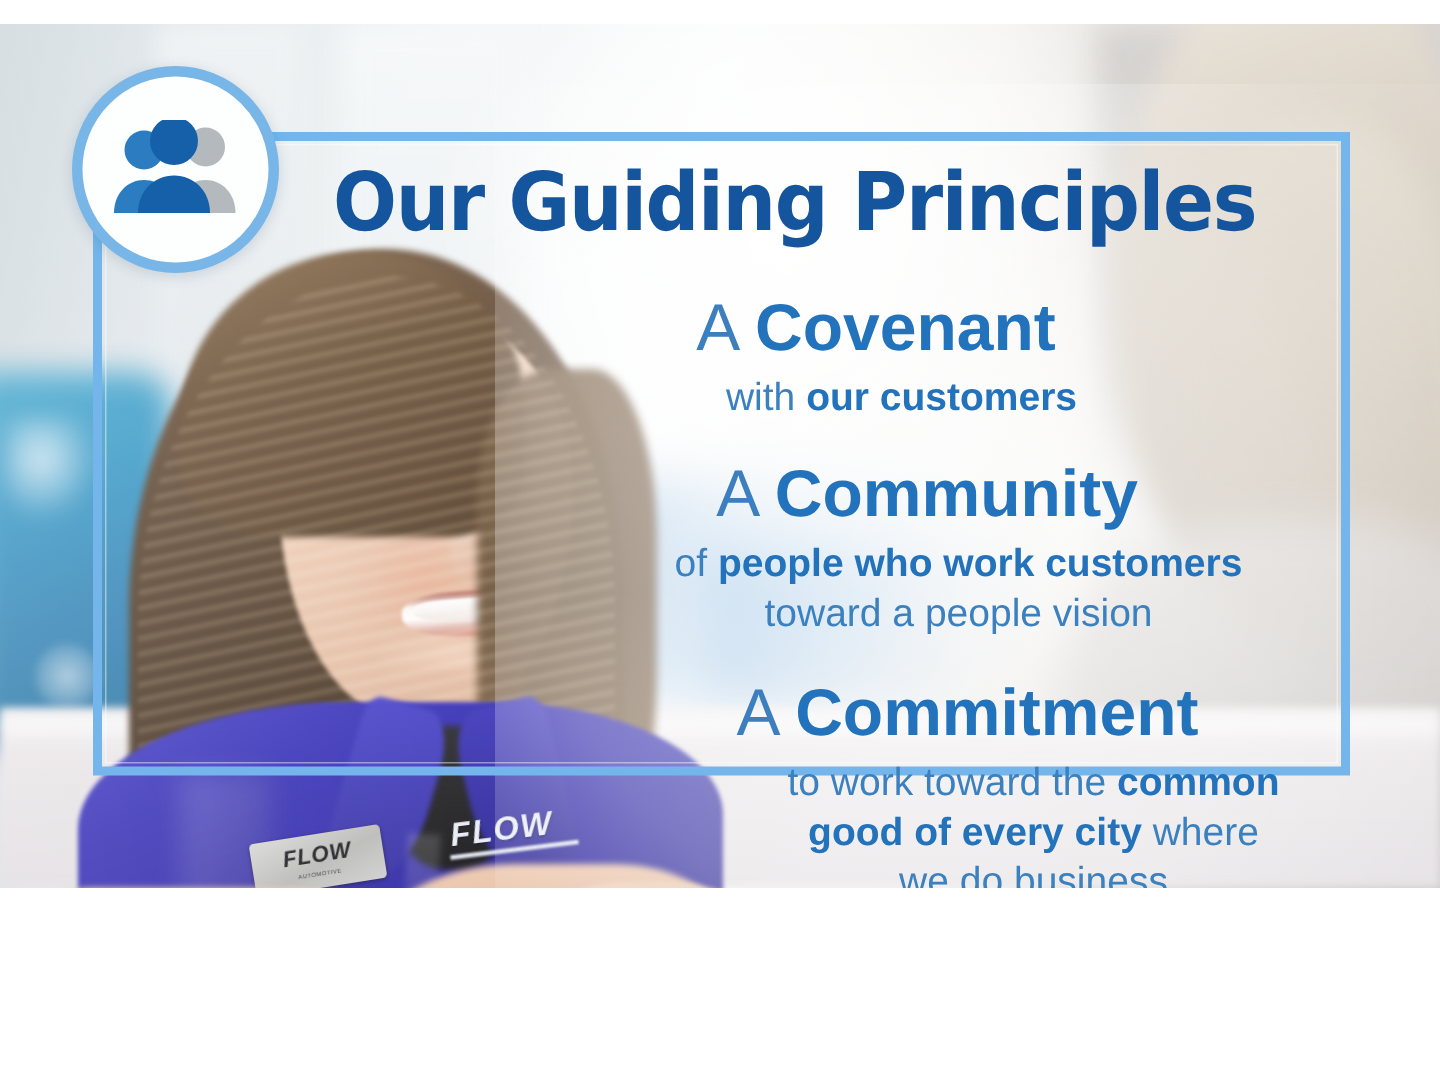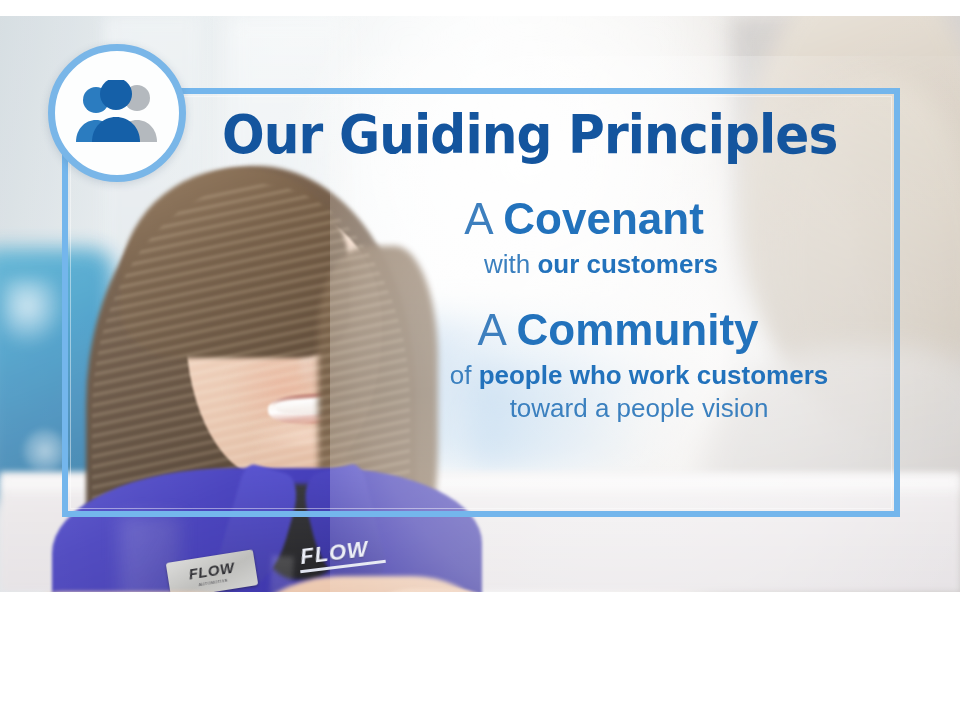--- a/index.html
+++ b/index.html
@@ -511,15 +511,26 @@
       <div class="p-title">
         <span class="p-article">A</span>
         <span class="p-word">Community</span>
       </div>
       <div class="p-sub">
         <span>of </span><b>people who work customers</b><br>
         <span>toward a people vision</span>
       </div>
     </div>
 
+    <div class="principle pr-commitment">
+      <div class="p-title">
+        <span class="p-article">A</span>
+        <span class="p-word">Commitment</span>
+      </div>
+      <div class="p-sub">
+        <span>to work toward the </span><b>common</b><br>
+        <b>good of every city</b><span> where</span><br>
+        <span>we do business</span>
+      </div>
+    </div>
 
   </div>
 </div>
 
 </body></html>

